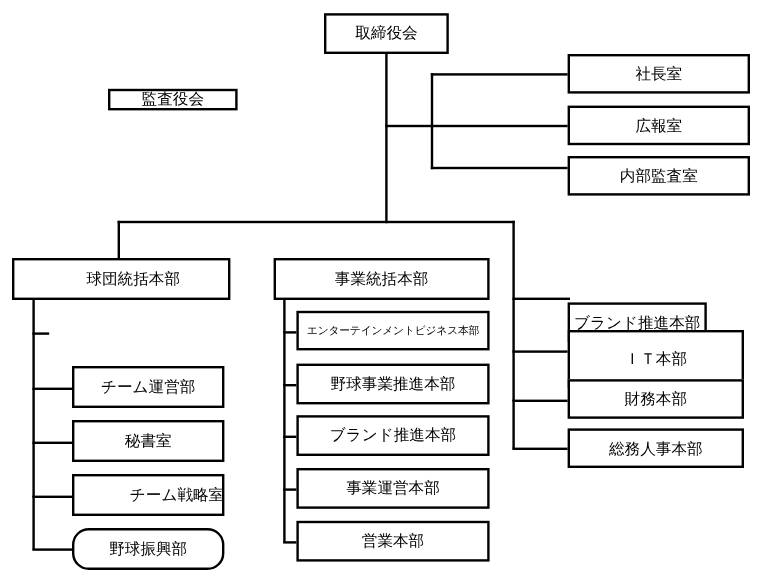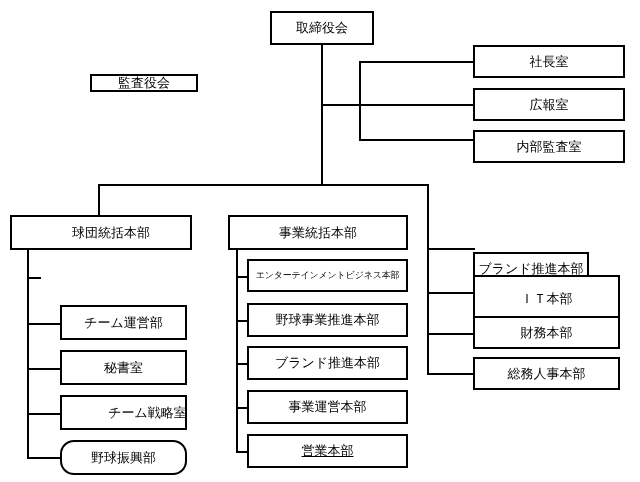--- a/index.html
+++ b/index.html
@@ -152,17 +152,17 @@
   </div>
 
   <div class="box t-13" style="left:247px; top:346px; width:161px; height:34px;">
     <span class="lbl">ブランド推進本部</span>
   </div>
 
   <div class="box t-13" style="left:247px; top:390px; width:161px; height:34px;">
     <span class="lbl">事業運営本部</span>
   </div>
 
-  <div class="box t-13" style="left:247px; top:434px; width:161px; height:34px;text-decoration:underline;">
+  <div class="box t-13" style="left:247px; top:434px; width:161px; height:34px;">
     <span class="lbl">営業本部</span>
   </div>
 
 </div>
 
 </body></html>

